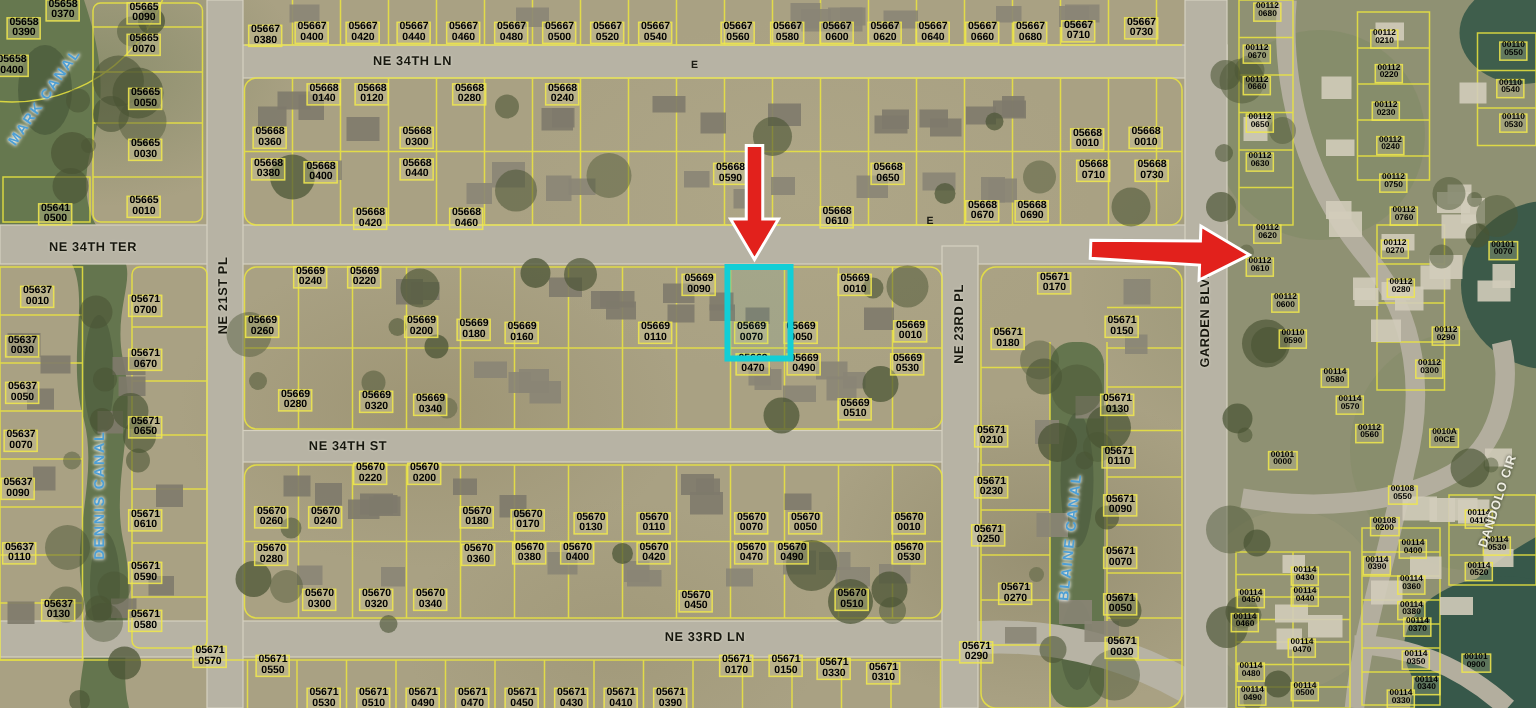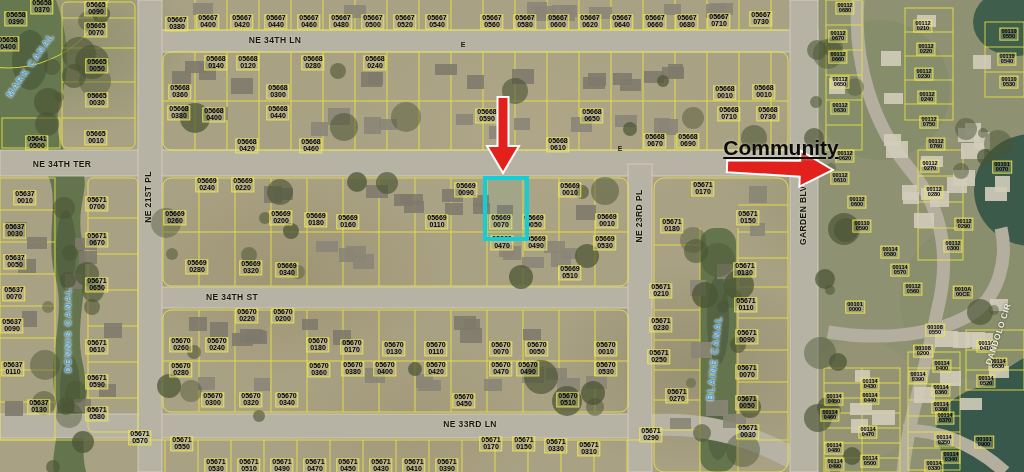--- a/index.html
+++ b/index.html
@@ -1230,15 +1230,14 @@
 
   <div id="hl" style="left: 483px; top: 176px; width: 38px; height: 57px; border-color: rgb(18, 206, 214);"></div>
 
   <svg id="overlay" width="1024" height="472" viewBox="0 0 1024 472">
     <polygon points="497.5,97 508.5,97 508.5,146 519,146 503,173 487,146 497.5,146" fill="#e2211c" stroke="#ffffff" stroke-width="2"></polygon>
     <polygon points="727,162 800,160 800,150 833,168 800,186 800,176 727,174" fill="#e2211c" stroke="#ffffff" stroke-width="2" transform="rotate(2 780 168)"></polygon>
   </svg>
 
   <div id="community">
     <br>
-    <span class="cline">Community</span>
   </div>
 </div>
 
 </body></html>

